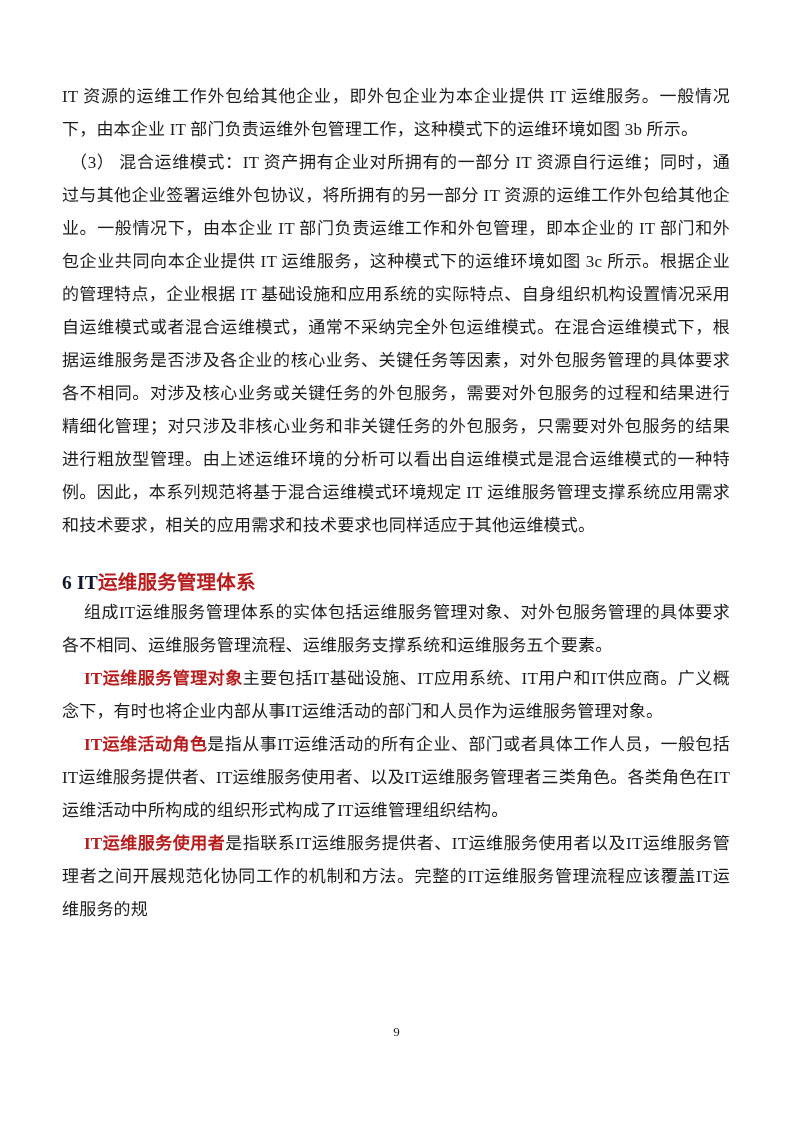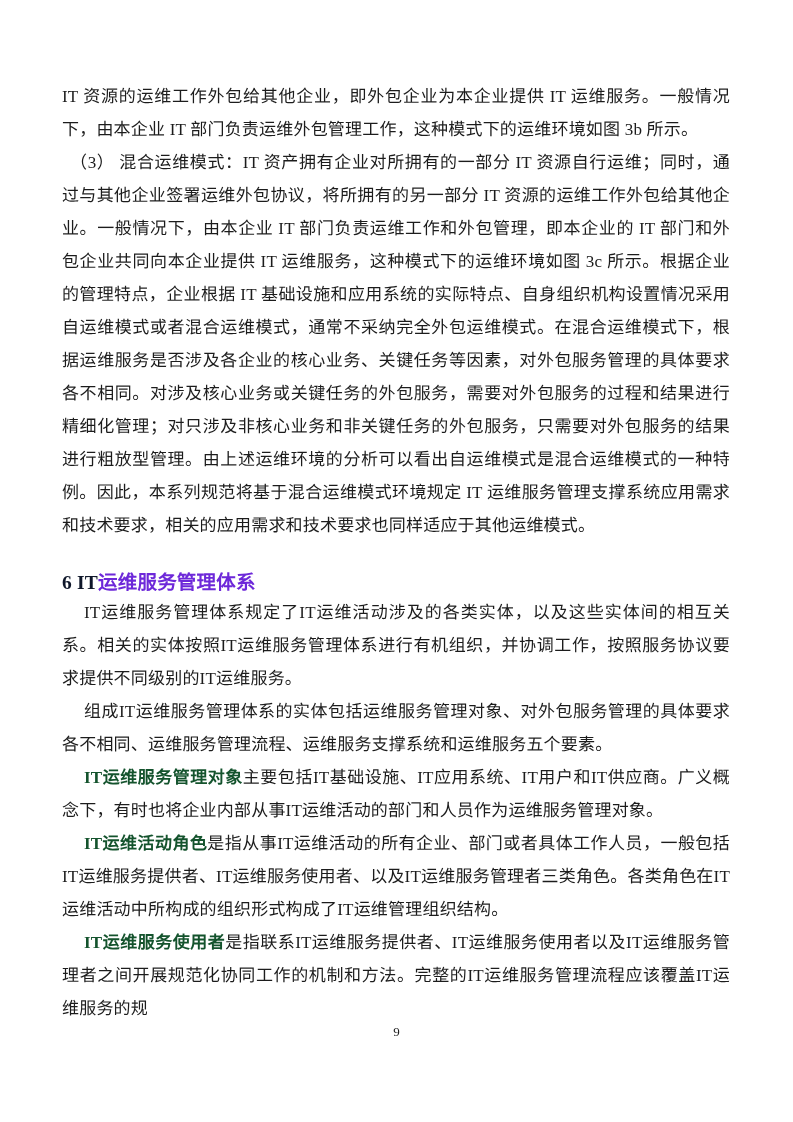--- a/index.html
+++ b/index.html
@@ -25,31 +25,31 @@
     line-height: 33px;
     text-align: justify;
     color: #1c1c1c;
     letter-spacing: 0.2px;
   }
   .gap-12 { margin-top: 12px; }
   .gap-23 { margin-top: 23px; }
   .gap-7  { margin-top: 7px; }
   .indent-small { text-indent: 8px; }
   .indent-std   { text-indent: 22px; }
-  .lead { font-weight: bold; color: #14532d; }
+  .lead { font-weight: bold; color: #b91c1c; }
   h1.section-heading {
     margin: 27px 0 0 0;
     font-size: 19.5px;
     line-height: 27px;
     font-weight: bold;
     color: #000000;
     letter-spacing: 0.2px;
   }
   .heading-num { color: #0f172a; }
-  .heading-cjk { color: #6d28d9; }
+  .heading-cjk { color: #b91c1c; }
   .page-number {
     position: absolute;
     top: 1024px; left: 0;
     width: 793px;
     text-align: center;
     font-size: 13px;
     line-height: 16px;
     color: #1c1c1c;
   }
 </style>
@@ -58,21 +58,20 @@
 
 <div class="page">
   <div class="content">
 
     <p class="body-text">IT 资源的运维工作外包给其他企业，即外包企业为本企业提供 IT 运维服务。一般情况下，由本企业 IT 部门负责运维外包管理工作，这种模式下的运维环境如图 3b 所示。</p>
 
     <p class="body-text gap-12 indent-small">（3） 混合运维模式：IT 资产拥有企业对所拥有的一部分 IT 资源自行运维；同时，通过与其他企业签署运维外包协议，将所拥有的另一部分 IT 资源的运维工作外包给其他企业。一般情况下，由本企业 IT 部门负责运维工作和外包管理，即本企业的 IT 部门和外包企业共同向本企业提供 IT 运维服务，这种模式下的运维环境如图 3c 所示。根据企业的管理特点，企业根据 IT 基础设施和应用系统的实际特点、自身组织机构设置情况采用自运维模式或者混合运维模式，通常不采纳完全外包运维模式。在混合运维模式下，根据运维服务是否涉及各企业的核心业务、关键任务等因素，对外包服务管理的具体要求各不相同。对涉及核心业务或关键任务的外包服务，需要对外包服务的过程和结果进行精细化管理；对只涉及非核心业务和非关键任务的外包服务，只需要对外包服务的结果进行粗放型管理。由上述运维环境的分析可以看出自运维模式是混合运维模式的一种特例。因此，本系列规范将基于混合运维模式环境规定 IT 运维服务管理支撑系统应用需求和技术要求，相关的应用需求和技术要求也同样适应于其他运维模式。</p>
 
     <h1 class="section-heading"><span class="heading-num">6 IT</span><span class="heading-cjk">运维服务管理体系</span></h1>
 
-    <p class="body-text gap-23 indent-std">IT运维服务管理体系规定了IT运维活动涉及的各类实体，以及这些实体间的相互关系。相关的实体按照IT运维服务管理体系进行有机组织，并协调工作，按照服务协议要求提供不同级别的IT运维服务。</p>
 
     <p class="body-text gap-7 indent-std">组成IT运维服务管理体系的实体包括运维服务管理对象、对外包服务管理的具体要求各不相同、运维服务管理流程、运维服务支撑系统和运维服务五个要素。</p>
 
     <p class="body-text gap-7 indent-std"><span class="lead">IT运维服务管理对象</span><span>主要包括IT基础设施、IT应用系统、IT用户和IT供应商。广义概念下，有时也将企业内部从事IT运维活动的部门和人员作为运维服务管理对象。</span></p>
 
     <p class="body-text gap-7 indent-std"><span class="lead">IT运维活动角色</span><span>是指从事IT运维活动的所有企业、部门或者具体工作人员，一般包括IT运维服务提供者、IT运维服务使用者、以及IT运维服务管理者三类角色。各类角色在IT运维活动中所构成的组织形式构成了IT运维管理组织结构。</span></p>
 
     <p class="body-text gap-7 indent-std"><span class="lead">IT运维服务使用者</span><span>是指联系IT运维服务提供者、IT运维服务使用者以及IT运维服务管理者之间开展规范化协同工作的机制和方法。完整的IT运维服务管理流程应该覆盖IT运维服务的规</span></p>
 
   </div>

